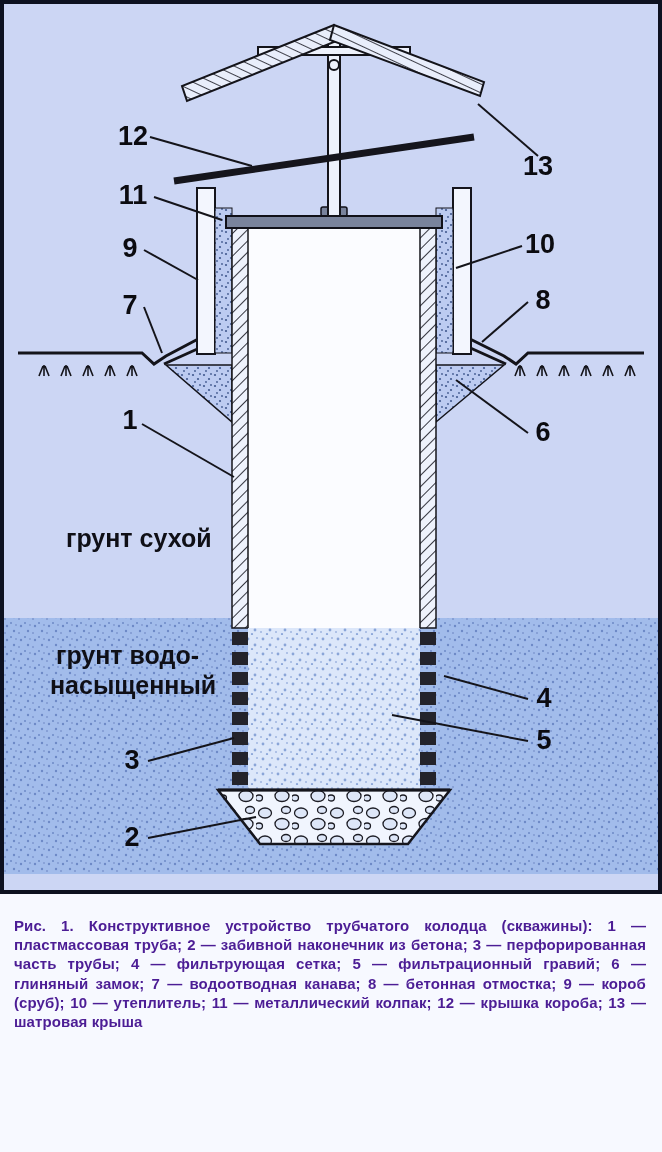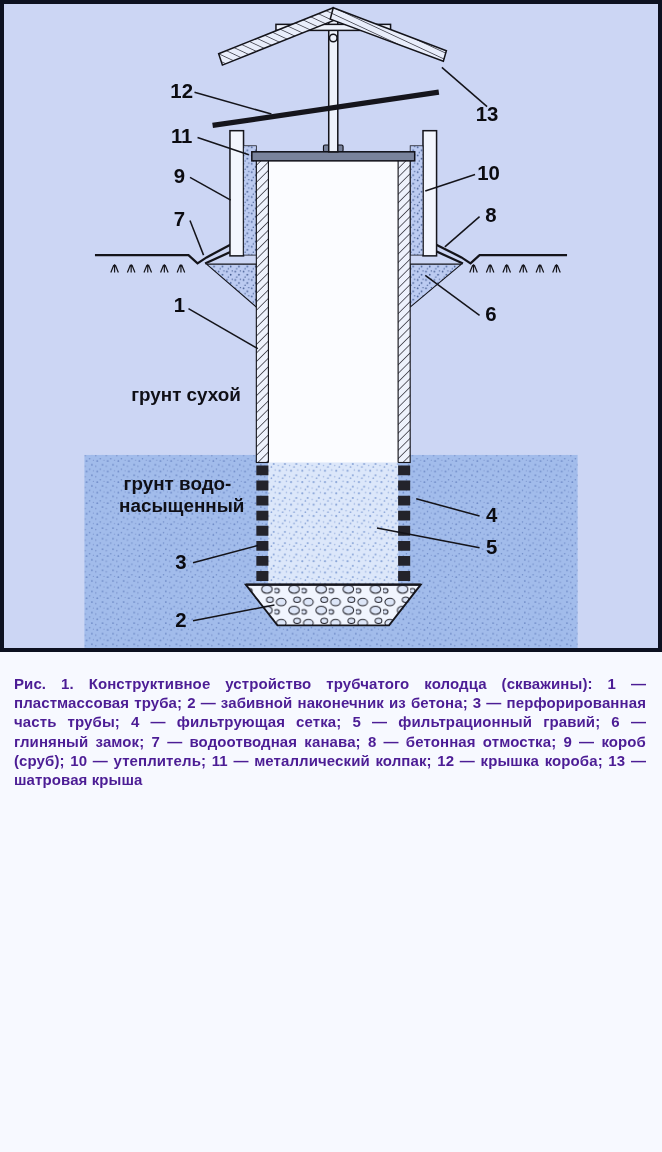--- a/index.html
+++ b/index.html
@@ -4,21 +4,21 @@
 <style>
   * { margin: 0; padding: 0; box-sizing: border-box; }
   html, body { width: 662px; height: 1152px; }
   body {
     background: #f7f9ff;
     font-family: "Liberation Sans", sans-serif;
     overflow: hidden;
   }
   .frame {
     width: 662px;
-    height: 652px;
+    height: 894px;
     border: 4px solid #0d1120;
     background: #ccd6f4;
   }
   .frame svg { display: block; width: 100%; height: 100%; }
   svg text.callout {
     font-family: "Liberation Sans", sans-serif;
     font-size: 27px;
     font-weight: 600;
     fill: #0b0b10;
   }

